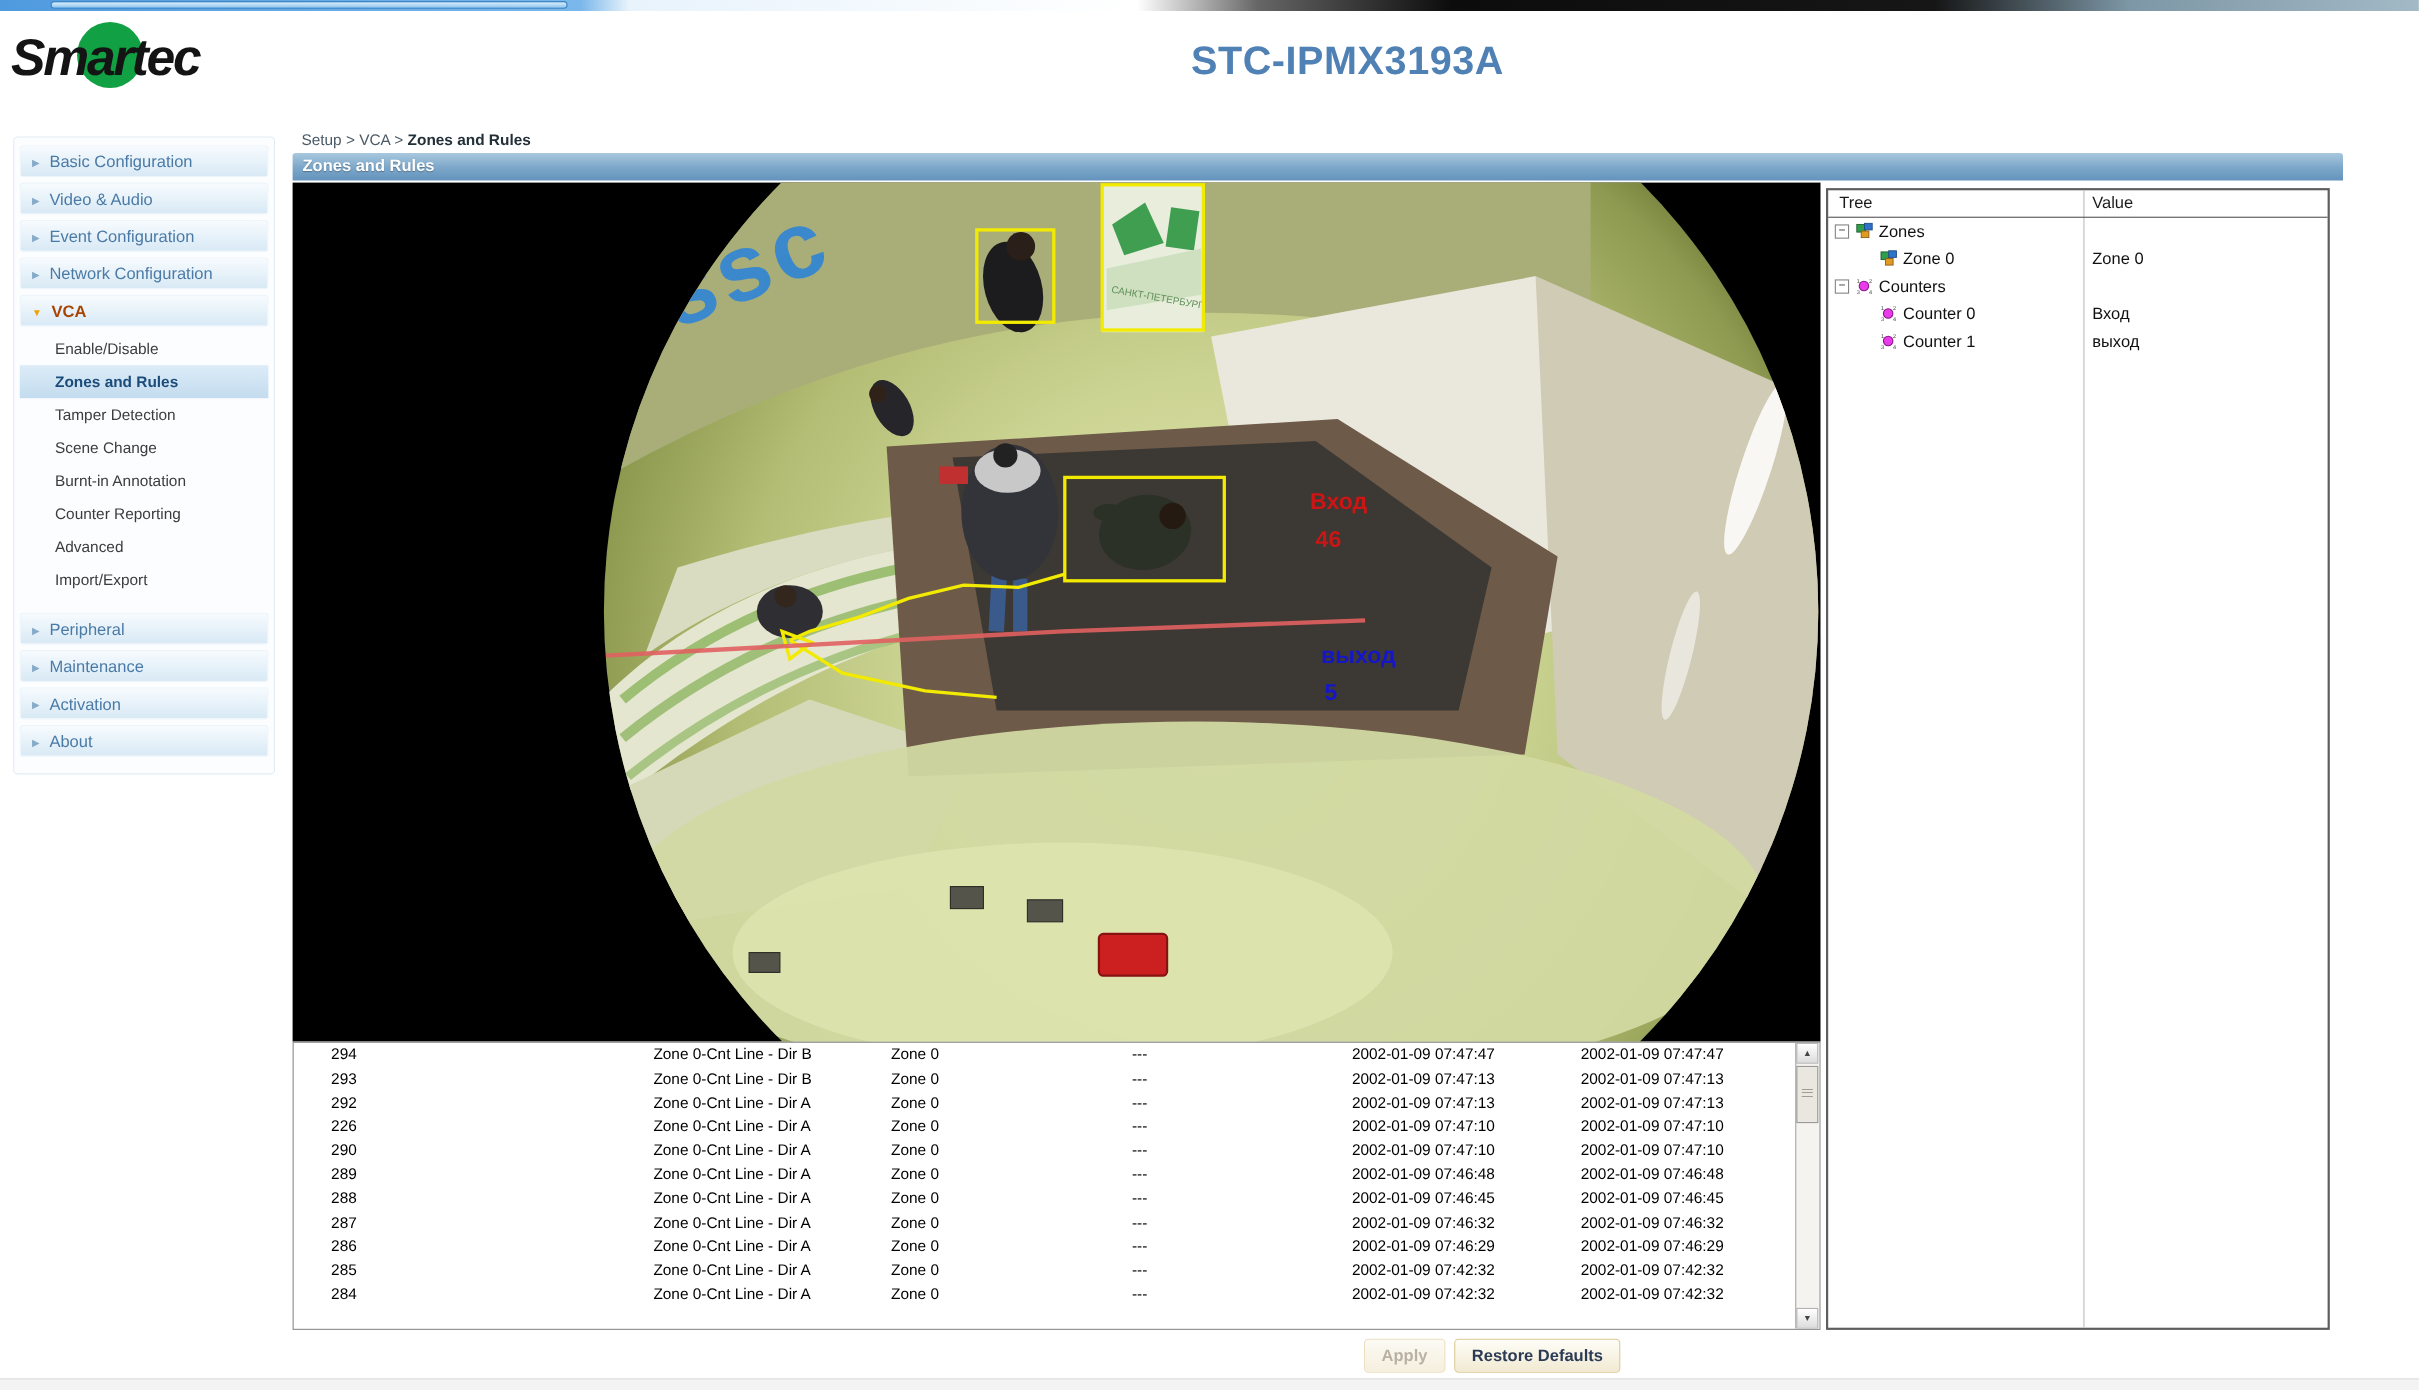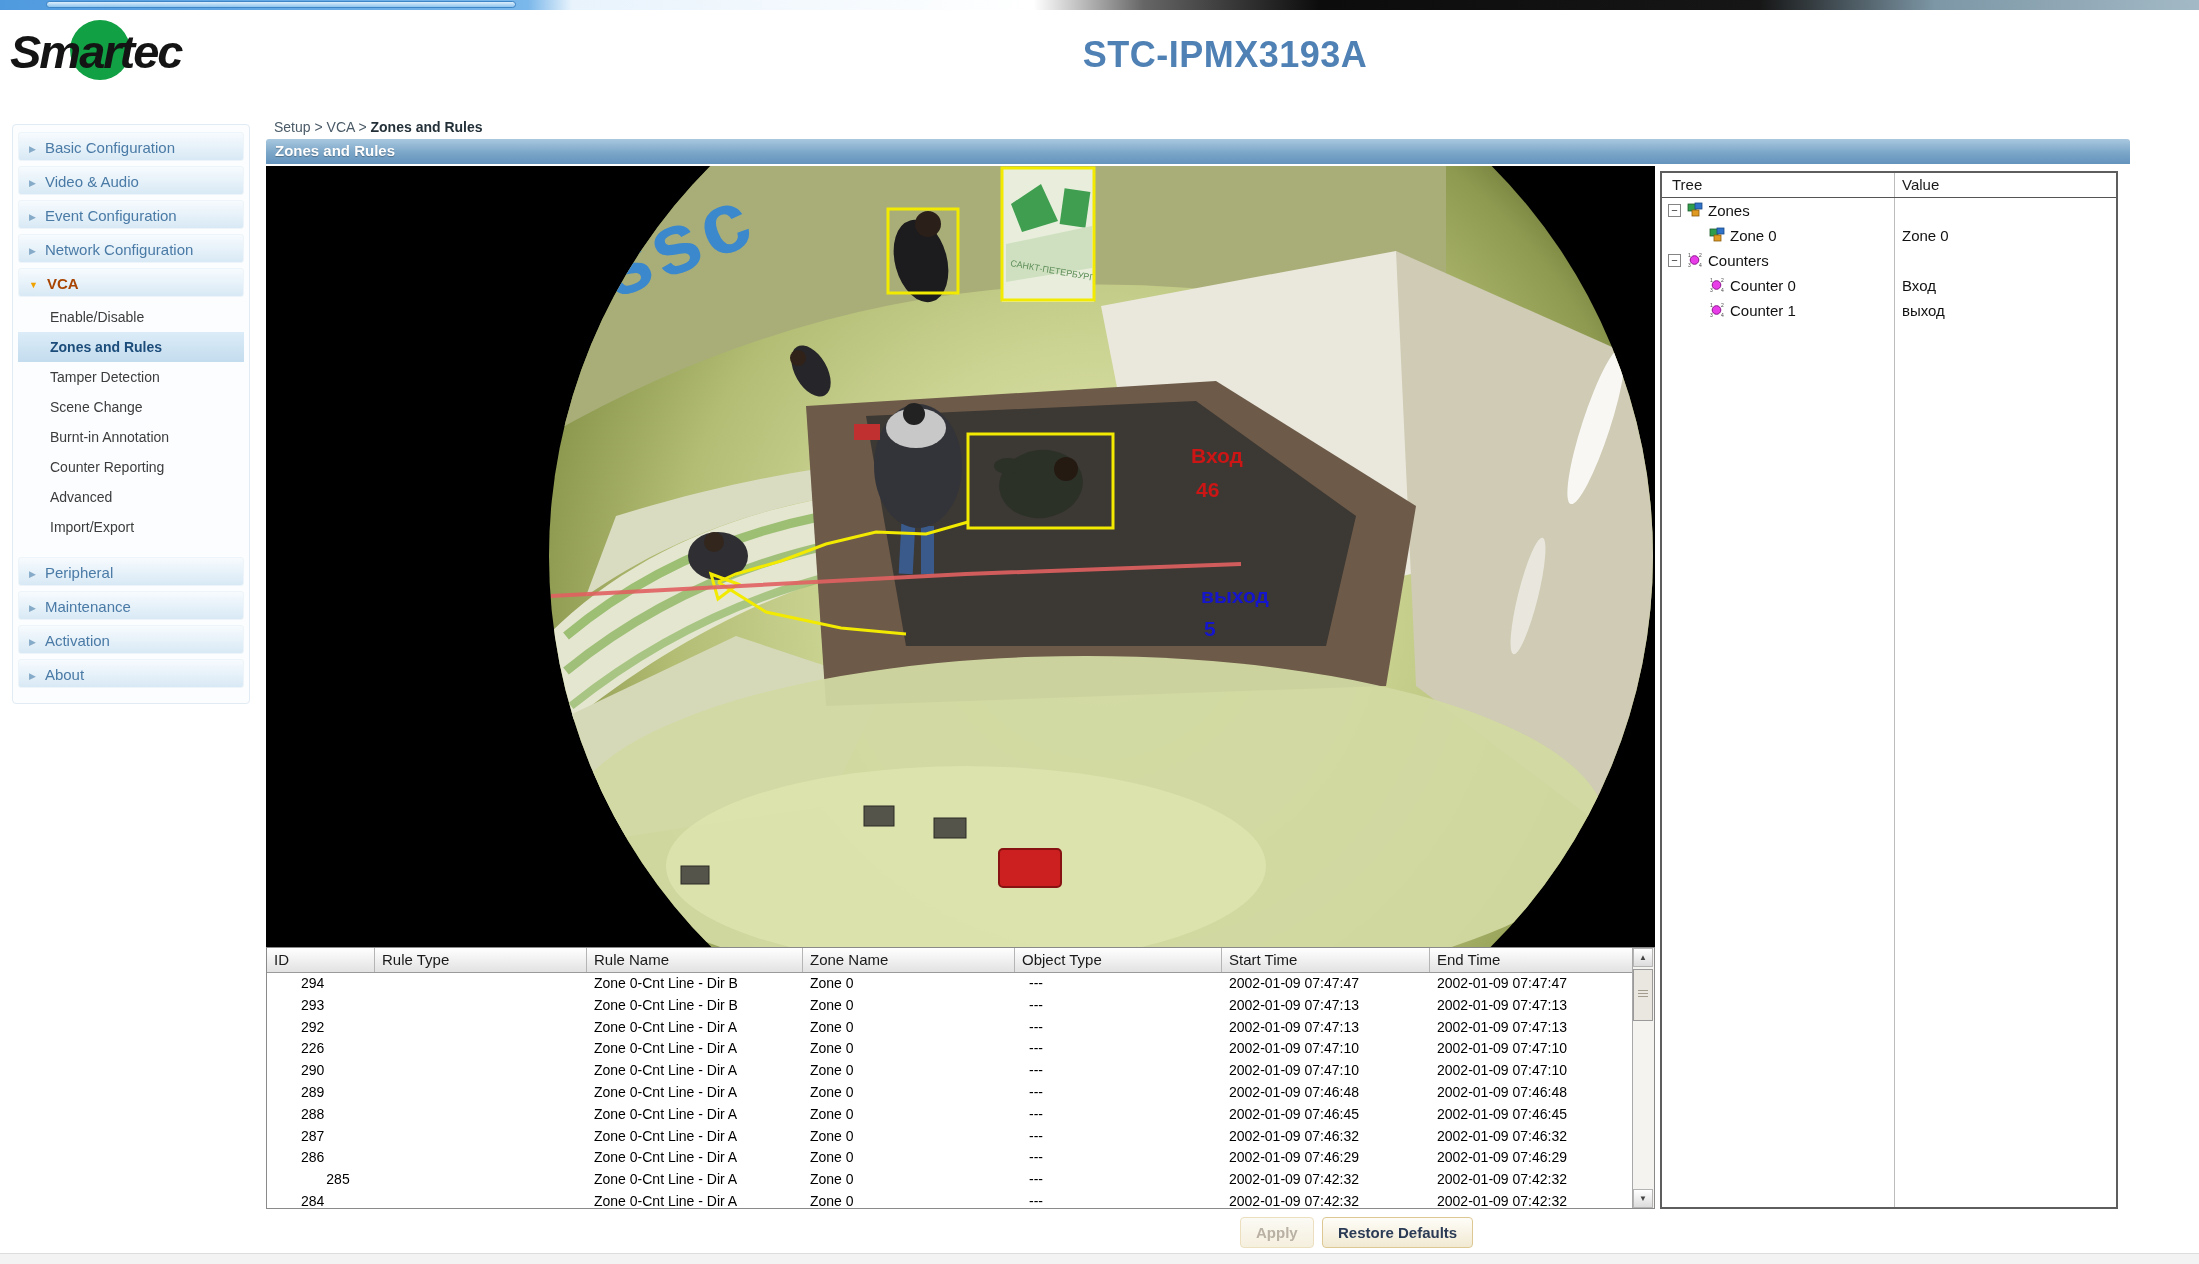--- a/index.html
+++ b/index.html
@@ -214,29 +214,20 @@
 
     <text x="925" y="297" font-size="21" font-weight="bold" fill="#cc1515" font-family="Liberation Sans, sans-serif">Вход</text>
     <text x="930" y="331" font-size="21" font-weight="bold" fill="#cc1515" font-family="Liberation Sans, sans-serif">46</text>
     <text x="935" y="437" font-size="21" font-weight="bold" fill="#1515cc" font-family="Liberation Sans, sans-serif">выход</text>
     <text x="938" y="470" font-size="21" font-weight="bold" fill="#1515cc" font-family="Liberation Sans, sans-serif">5</text>
   </g>
 </svg>
 </div>
 
 <div class="etable">
-  <div class="thead">
-      <div class="th" style="left: 0px; width: 108px;">ID</div>
-      <div class="th" style="left: 108px; width: 212px;">Rule Type</div>
-      <div class="th" style="left: 320px; width: 216px;">Rule Name</div>
-      <div class="th" style="left: 536px; width: 212px;">Zone Name</div>
-      <div class="th" style="left: 748px; width: 207px;">Object Type</div>
-      <div class="th" style="left: 955px; width: 208px;">Start Time</div>
-      <div class="th" style="left: 1163px; width: 204px;">End Time</div>
-    </div>
   <div class="tbody">
       <div class="trow">
         <div class="td" style="left: 0px; width: 108px; padding-left: 34px;">294</div>
         <div class="td" style="left: 108px; width: 212px; padding-left: 7px;"></div>
         <div class="td" style="left: 320px; width: 216px; padding-left: 7px;">Zone 0-Cnt Line - Dir B</div>
         <div class="td" style="left: 536px; width: 212px; padding-left: 7px;">Zone 0</div>
         <div class="td" style="left: 748px; width: 207px; padding-left: 14px;">---</div>
         <div class="td" style="left: 955px; width: 208px; padding-left: 7px;">2002-01-09 07:47:47</div>
         <div class="td" style="left: 1163px; width: 204px; padding-left: 7px;">2002-01-09 07:47:47</div>
       </div>
@@ -306,21 +297,21 @@
       <div class="trow">
         <div class="td" style="left: 0px; width: 108px; padding-left: 34px;">286</div>
         <div class="td" style="left: 108px; width: 212px; padding-left: 7px;"></div>
         <div class="td" style="left: 320px; width: 216px; padding-left: 7px;">Zone 0-Cnt Line - Dir A</div>
         <div class="td" style="left: 536px; width: 212px; padding-left: 7px;">Zone 0</div>
         <div class="td" style="left: 748px; width: 207px; padding-left: 14px;">---</div>
         <div class="td" style="left: 955px; width: 208px; padding-left: 7px;">2002-01-09 07:46:29</div>
         <div class="td" style="left: 1163px; width: 204px; padding-left: 7px;">2002-01-09 07:46:29</div>
       </div>
       <div class="trow">
-        <div class="td" style="left: 0px; width: 108px; padding-left: 34px; text-align: center;">285</div>
+        <div class="td" style="left: 0px; width: 108px; padding-left: 34px;">285</div>
         <div class="td" style="left: 108px; width: 212px; padding-left: 7px;"></div>
         <div class="td" style="left: 320px; width: 216px; padding-left: 7px;">Zone 0-Cnt Line - Dir A</div>
         <div class="td" style="left: 536px; width: 212px; padding-left: 7px;">Zone 0</div>
         <div class="td" style="left: 748px; width: 207px; padding-left: 14px;">---</div>
         <div class="td" style="left: 955px; width: 208px; padding-left: 7px;">2002-01-09 07:42:32</div>
         <div class="td" style="left: 1163px; width: 204px; padding-left: 7px;">2002-01-09 07:42:32</div>
       </div>
       <div class="trow">
         <div class="td" style="left: 0px; width: 108px; padding-left: 34px;">284</div>
         <div class="td" style="left: 108px; width: 212px; padding-left: 7px;"></div>

